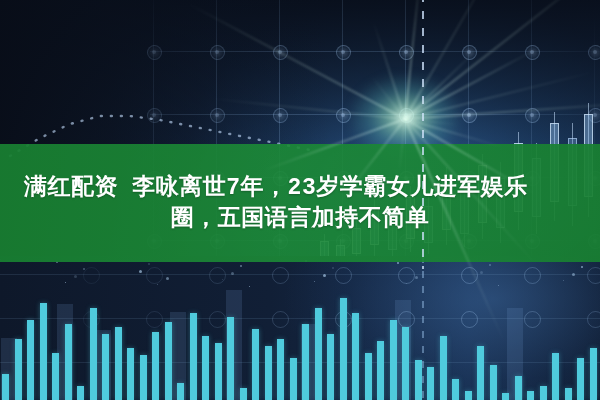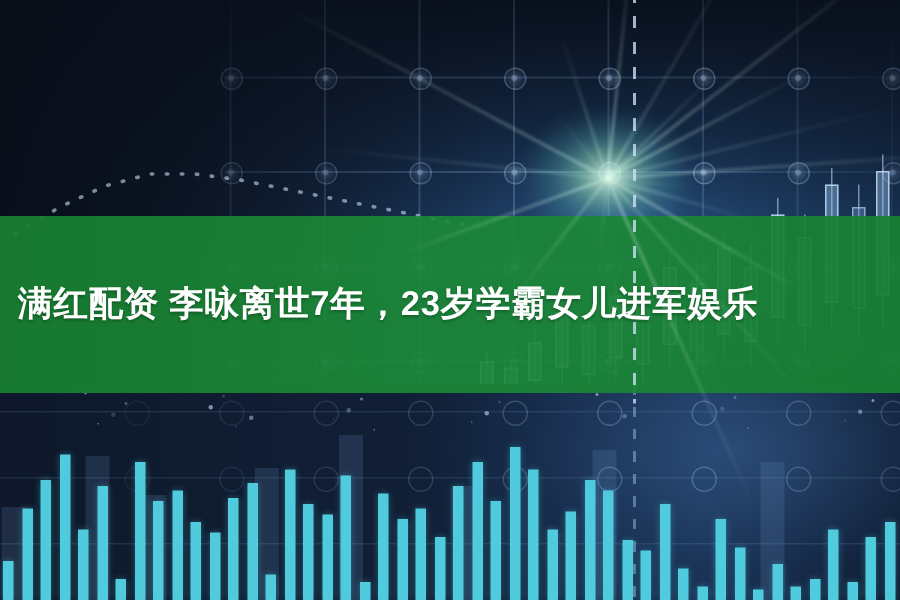--- a/index.html
+++ b/index.html
@@ -103,21 +103,21 @@
     background:rgba(27,135,54,.88);
     display:flex;flex-direction:column;align-items:center;justify-content:center;
   }
   #bandShade{position:absolute;inset:0;
     background:linear-gradient(to right, rgba(22,120,46,.55) 0%, rgba(30,150,60,.18) 45%, rgba(22,120,46,.48) 100%);}
   .tline{
     position:relative;color:#ffffff;font-size:23px;font-weight:bold;
     letter-spacing:.5px;line-height:1.28;white-space:nowrap;z-index:2;
     text-shadow:0 1px 2px rgba(0,0,0,.25);
   }
-  #line1{align-self:flex-start;margin-left:12px;}
+  #line1{align-self:flex-start;margin-left:24px;font-family:Liberation Mono, monospace;}
   #line2{align-self:center;}
 </style>
 </head>
 <body>
 
 <div id="stage">
 
   <div class="layer" id="sky"></div>
   <div class="layer" id="skyDark"></div>
   <div class="layer" id="leftDark"></div>
@@ -348,20 +348,21 @@
         <div class="spark" style="width: 2px; height: 2px; left: 56px; top: 5px; opacity: 0.61;"></div>
         <div class="spark" style="width: 3px; height: 3px; left: 139px; top: 14px; opacity: 0.79;"></div>
         <div class="spark" style="width: 1px; height: 1px; left: 222px; top: 23px; opacity: 0.25;"></div>
         <div class="spark" style="width: 2px; height: 2px; left: 305px; top: 4px; opacity: 0.43;"></div>
       </div>
   </div>
 
   <div id="band">
     <div id="bandShade"></div>
     <div class="tline" id="line1">满红配资 李咏离世7年，23岁学霸女儿进军娱乐</div>
+    <div class="tline" id="line2">圈，五国语言加持不简单</div>
   </div>
 
 <div id="dashline"></div>
     <div class="ray" style="width: 55px; transform: rotate(-62deg); opacity: 0.22;"></div>
     <div class="ray" style="width: 103px; transform: rotate(-44deg); opacity: 0.46;"></div>
     <div class="ray" style="width: 151px; transform: rotate(-28deg); opacity: 0.7;"></div>
     <div class="ray" style="width: 199px; transform: rotate(-14deg); opacity: 0.34;"></div>
     <div class="ray" style="width: 247px; transform: rotate(-4deg); opacity: 0.58;"></div>
     <div class="ray" style="width: 55px; transform: rotate(6deg); opacity: 0.22;"></div>
     <div class="ray" style="width: 103px; transform: rotate(16deg); opacity: 0.46;"></div>

